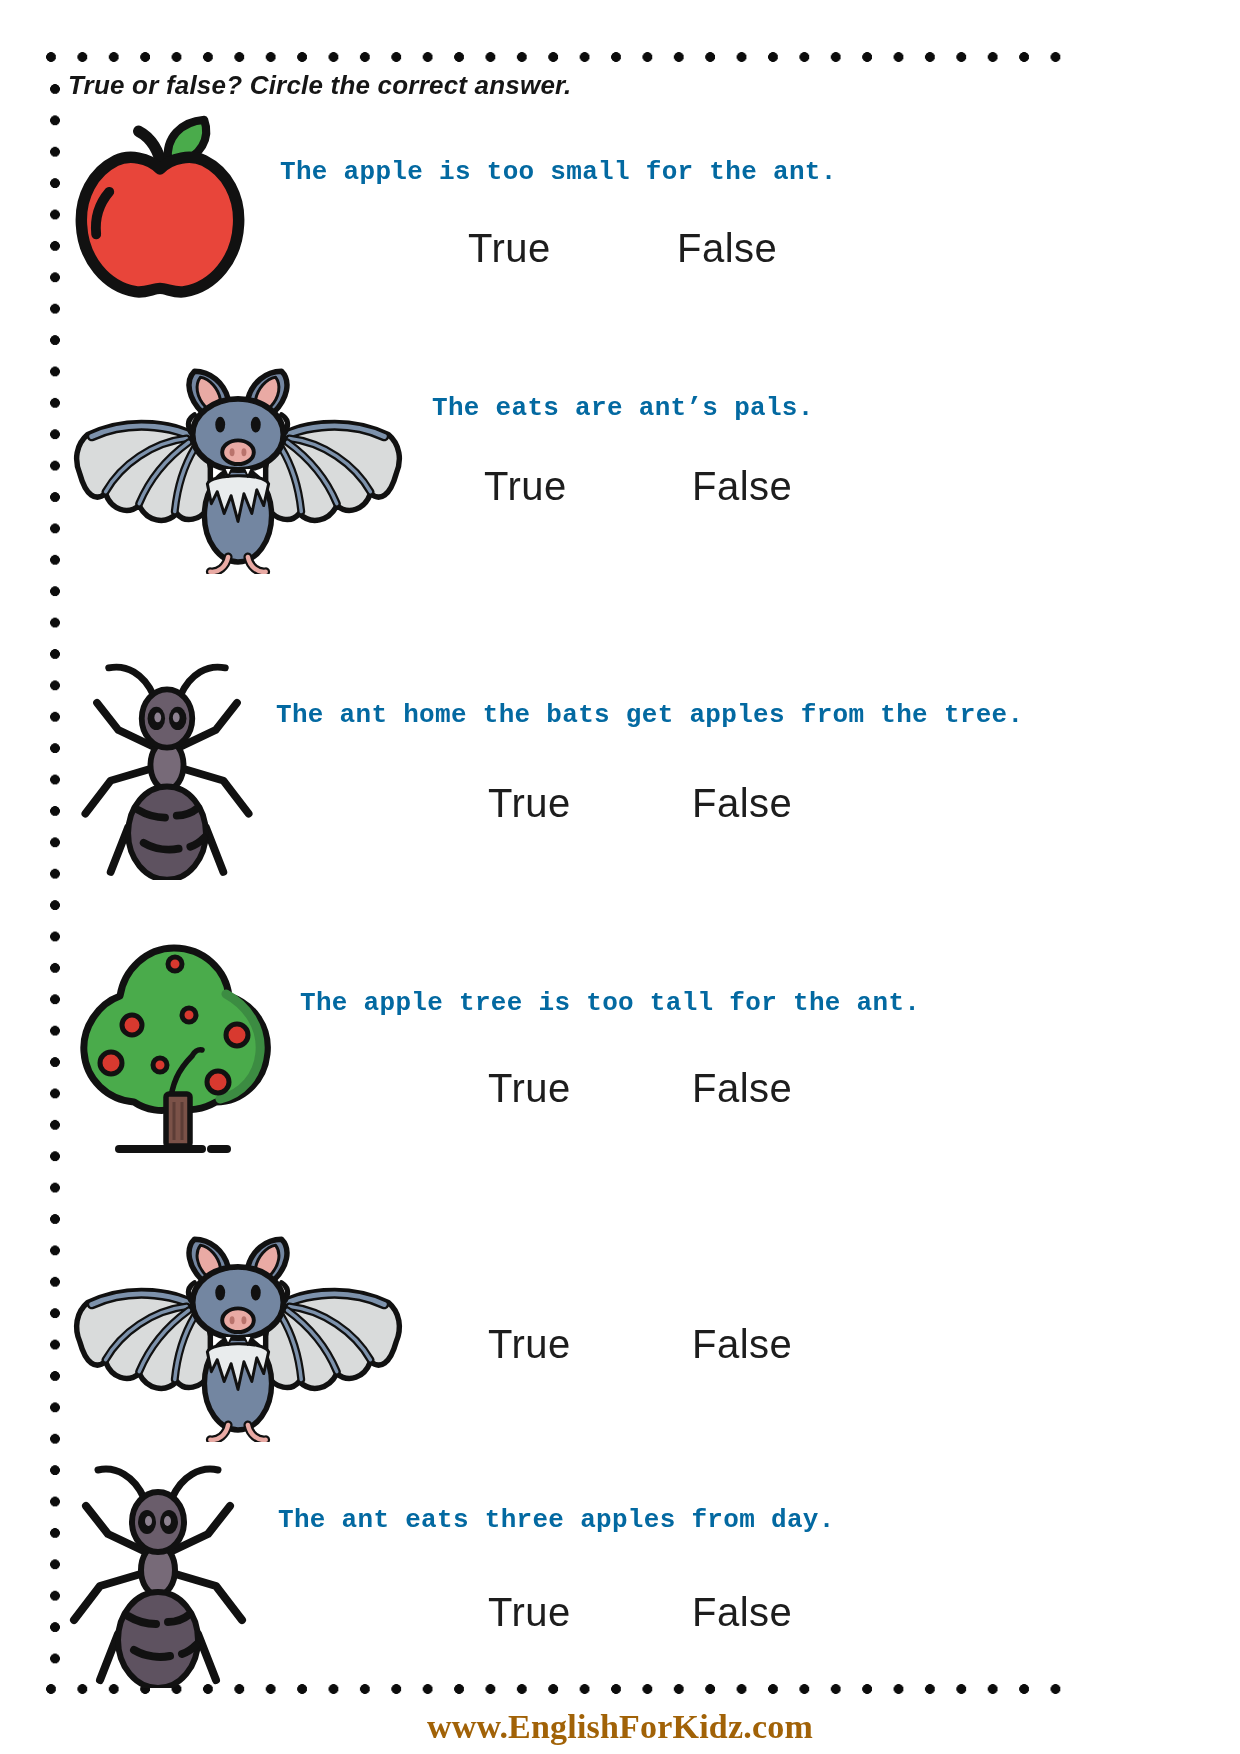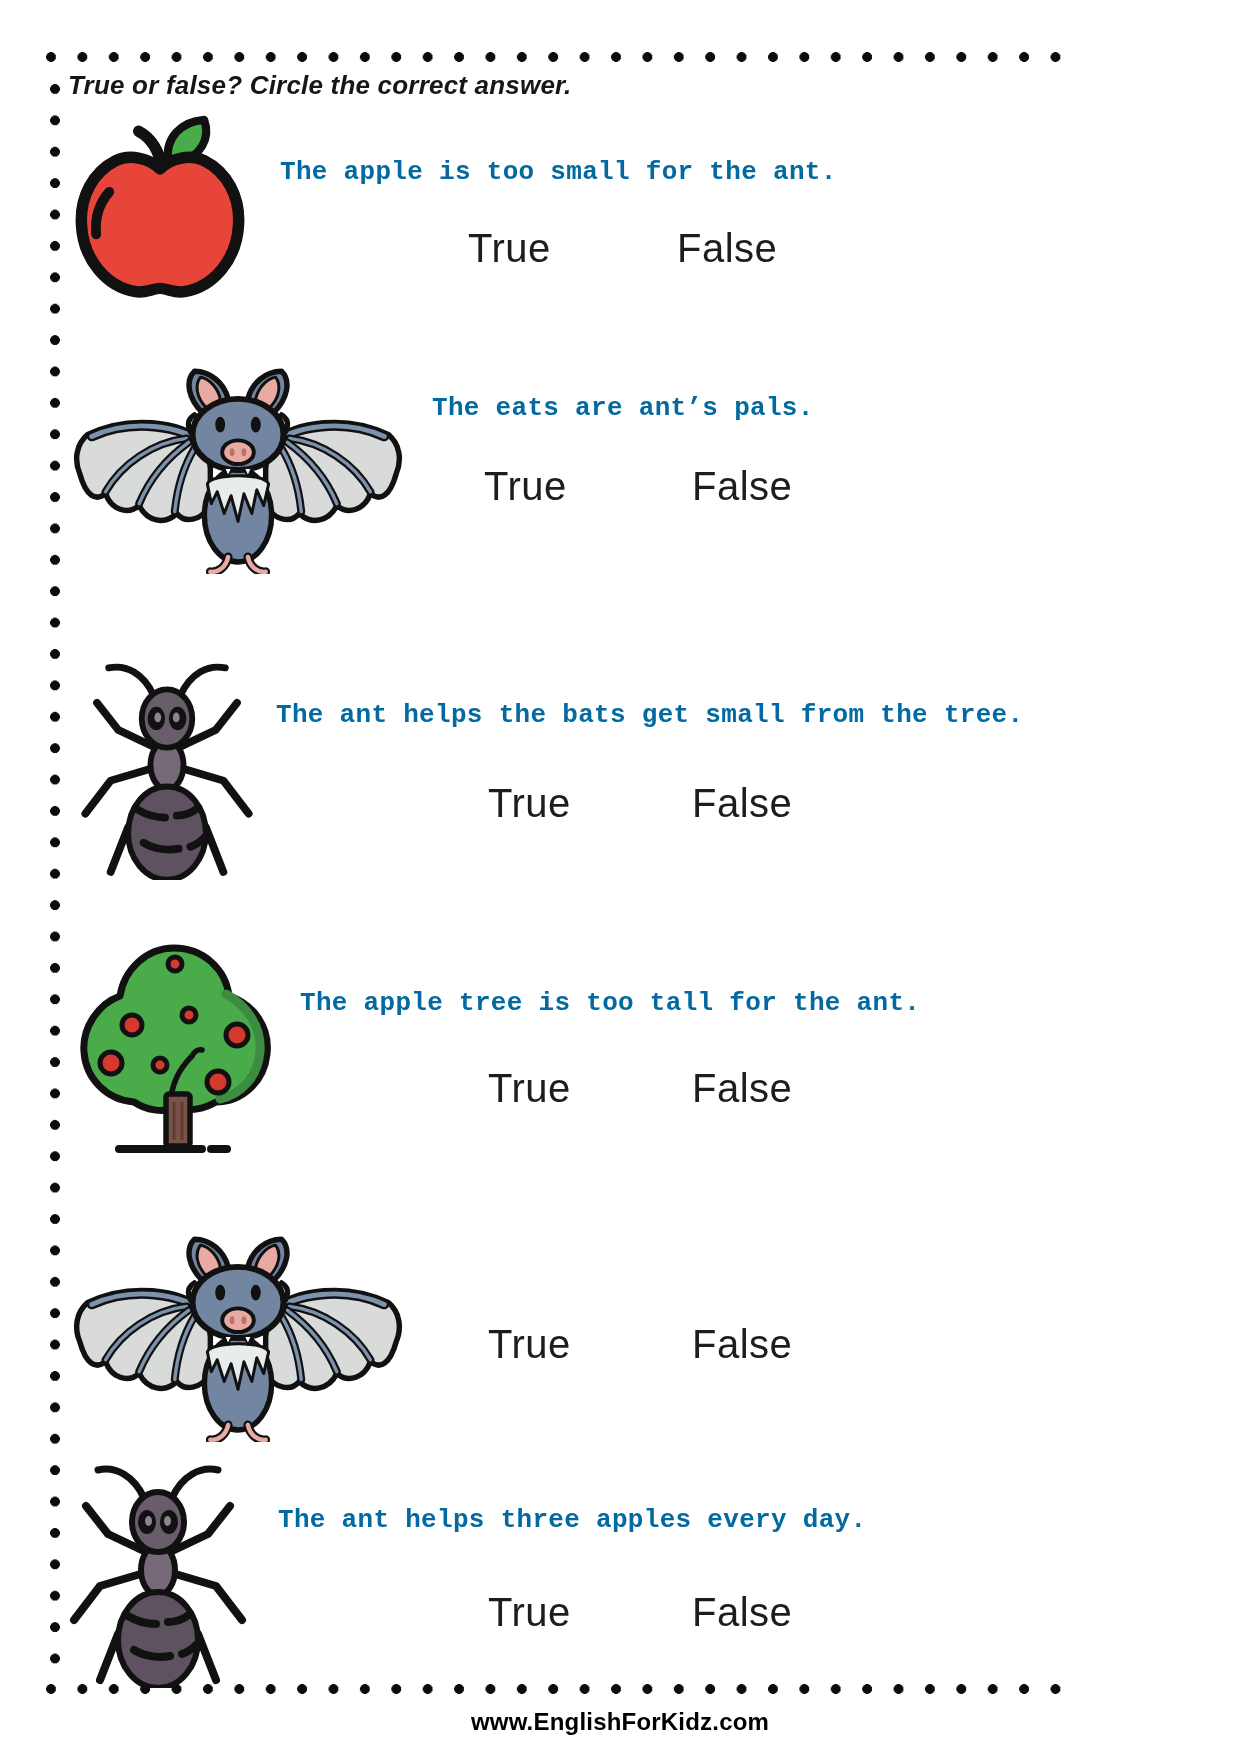--- a/index.html
+++ b/index.html
@@ -60,22 +60,23 @@
 
   #true1{left:468px;top:226px;}  #false1{left:677px;top:226px;}
   #true2{left:484px;top:464px;}  #false2{left:692px;top:464px;}
   #true3{left:488px;top:781px;}  #false3{left:692px;top:781px;}
   #true4{left:488px;top:1066px;} #false4{left:692px;top:1066px;}
   #true5{left:488px;top:1322px;} #false5{left:692px;top:1322px;}
   #true6{left:488px;top:1590px;} #false6{left:692px;top:1590px;}
 
   .footer{
     position:absolute;left:0;top:1708px;width:1240px;
-    text-align:center;font-size:24px;font-weight:bold;color:#000000;
+    text-align:center;font-size:34px;font-weight:bold;color:#a16207;
     letter-spacing:0.2px;
+    font-family:Liberation Serif, serif;
   }
   .defs{position:absolute;width:0;height:0;overflow:hidden;}
 </style>
 </head>
 <body>
 
 <div class="page">
 
   <div class="bd bd-h bd-top"></div>
   <div class="bd bd-h bd-bottom"></div>
@@ -195,39 +196,39 @@
   <svg class="q-img" id="img2">
       <use href="#sym-bat"></use>
     </svg>
   <div class="q-text" id="t2">The eats are ant’s pals.</div>
   <div class="q-opt" id="true2">True</div>
   <div class="q-opt" id="false2">False</div>
 
   <svg class="q-img" id="img3">
       <use href="#sym-ant"></use>
     </svg>
-  <div class="q-text" id="t3">The ant helps the bats get small from the tree.</div>
+  <div class="q-text" id="t3">The ant home the bats get apples from the tree.</div>
   <div class="q-opt" id="true3">True</div>
   <div class="q-opt" id="false3">False</div>
 
   <svg class="q-img" id="img4">
       <use href="#sym-tree"></use>
     </svg>
   <div class="q-text" id="t4">The apple tree is too tall for the ant.</div>
   <div class="q-opt" id="true4">True</div>
   <div class="q-opt" id="false4">False</div>
 
   <svg class="q-img" id="img5">
       <use href="#sym-bat"></use>
     </svg>
   <div class="q-opt" id="true5">True</div>
   <div class="q-opt" id="false5">False</div>
 
   <svg class="q-img" id="img6">
       <use href="#sym-ant"></use>
     </svg>
-  <div class="q-text" id="t6">The ant helps three apples every day.</div>
+  <div class="q-text" id="t6">The ant eats three apples from day.</div>
   <div class="q-opt" id="true6">True</div>
   <div class="q-opt" id="false6">False</div>
 
   <div class="footer">www.EnglishForKidz.com</div>
 
 </div>
 
 </body></html>

